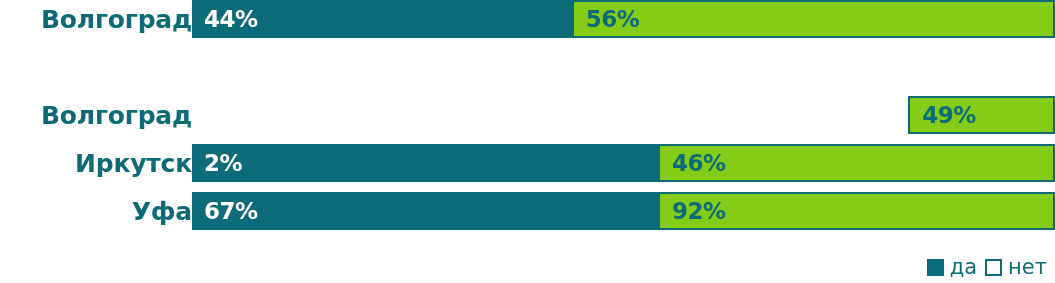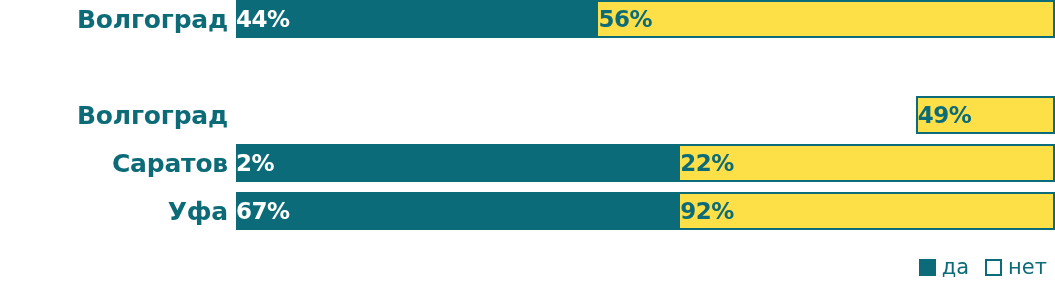--- a/index.html
+++ b/index.html
@@ -30,28 +30,26 @@
     margin-bottom: 10px;
     display: flex;
     align-items: stretch;
   }
   .cat-label {
     width: 192px;
     flex: 0 0 192px;
     display: flex;
     align-items: center;
     justify-content: flex-end;
-    padding-right: 8px;
     box-sizing: border-box;
     color: #0d6b78;
     font-size: 25px;
     font-weight: bold;
     letter-spacing: -0.2px;
     white-space: nowrap;
-    margin-left: 44px;
   }
   .bar-track {
     position: relative;
     flex: 1 1 auto;
     height: 38px;
     background: #ffffff;
     box-sizing: border-box;
   }
   .seg {
     position: absolute;
@@ -61,37 +59,38 @@
     display: flex;
     align-items: center;
   }
   .seg-yes {
     left: 0;
     background: #0c6b78;
     color: #ffffff;
   }
   .seg-no {
     right: 0;
-    background: #fde047;
+    background: #84cc16;
     border: 2px solid #0c6b78;
     color: #0c6b78;
   }
   .seg-value {
     font-size: 23px;
     font-weight: bold;
     letter-spacing: -0.5px;
+    padding-left: 12px;
     white-space: nowrap;
   }
   .legend {
     position: absolute;
     right: 8px;
     bottom: 4px;
     display: flex;
     align-items: flex-start;
-    gap: 16px;
+    gap: 8px;
   }
   .legend-item {
     display: flex;
     align-items: center;
     gap: 6px;
   }
   .legend-swatch {
     width: 17px;
     height: 17px;
     box-sizing: border-box;
@@ -134,27 +133,27 @@
     <div class="row">
       <div class="cat-label">Волгоград</div>
       <div class="bar-track">
         <div class="seg seg-no" style="width:17%">
           <span class="seg-value">49%</span>
         </div>
       </div>
     </div>
 
     <div class="row">
-      <div class="cat-label">Саратов</div>
+      <div class="cat-label">Иркутск</div>
       <div class="bar-track">
         <div class="seg seg-yes" style="width:54%">
           <span class="seg-value">2%</span>
         </div>
         <div class="seg seg-no" style="width:46%">
-          <span class="seg-value">22%</span>
+          <span class="seg-value">46%</span>
         </div>
       </div>
     </div>
 
     <div class="row">
       <div class="cat-label">Уфа</div>
       <div class="bar-track">
         <div class="seg seg-yes" style="width:54%">
           <span class="seg-value">67%</span>
         </div>

